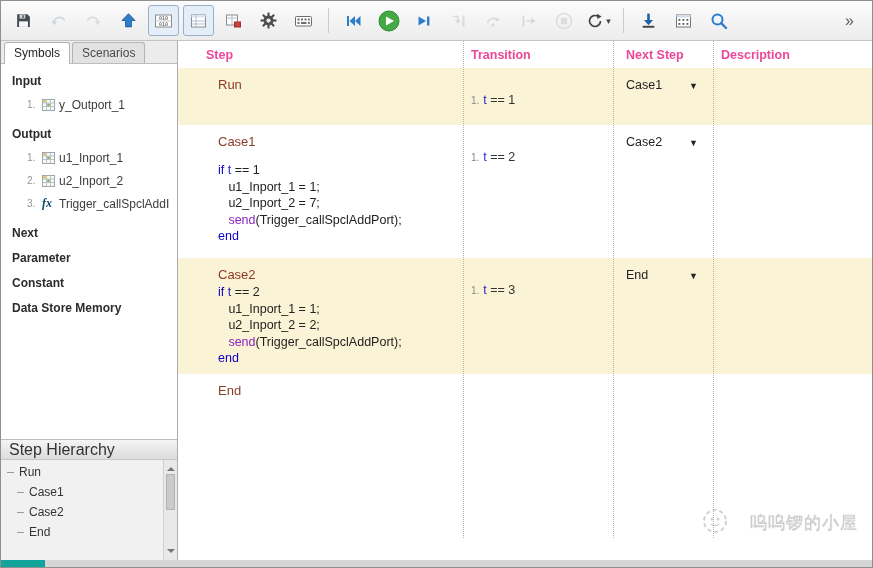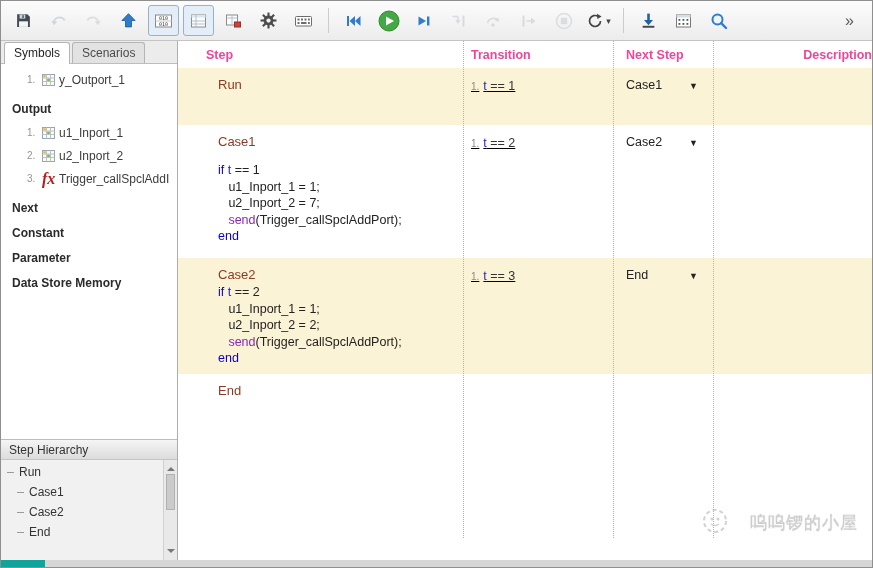--- a/index.html
+++ b/index.html
@@ -34,58 +34,58 @@
   .tab.active { background: #fff; color: #1f1f1f; position: relative; top: 1px; padding-bottom: 4px; }
 
   .symbols { flex: 1; overflow: hidden; padding: 4px 0 0 11px; }
   .section-h { font-size: 12px; font-weight: bold; color: #2b2b2b; margin: 11px 0 5px; }
   .section-h:first-child { margin-top: 6px; }
   .symbol-item { display: flex; align-items: center; height: 23px; padding-left: 15px;
                  font-size: 12px; color: #3c3c3c; cursor: pointer; }
   .symbol-num { color: #949494; font-size: 10px; width: 15px; flex: 0 0 15px; }
   .symbol-icon { width: 17px; flex: 0 0 17px; display: inline-flex; }
   .fx { font-style: italic; font-weight: bold; font-family: "Liberation Serif", serif;
-        font-size: 16px; color: #b91c1c; }
+        font-size: 12px; color: #0c4a6e; }
   .symbol-label { white-space: nowrap; overflow: hidden; }
 
   .hier-header { flex: 0 0 21px; background: linear-gradient(#f5f5f5, #dcdcdc);
                  border-top: 1px solid #bcbcbc; border-bottom: 1px solid #c6c6c6;
-                 font-size: 12px; color: #333; display: flex; align-items: center; padding-left: 8px; }
+                 font-size: 16px; color: #333; display: flex; align-items: center; padding-left: 8px; }
   .hier-wrap { flex: 0 0 100px; display: flex; background: #f1f1f1; min-height: 0; }
   .hier-list { flex: 1; padding: 2px 0 0 6px; overflow: hidden; }
   .hier-item { height: 20px; display: flex; align-items: center; font-size: 12px; color: #333; cursor: pointer; }
   .hier-item::before { content: ""; width: 7px; border-top: 1px solid #9a9a9a; margin-right: 5px; }
   .hier-item.lvl1 { margin-left: 10px; }
   .vscroll { flex: 0 0 14px; background: #e9e9e9; border-left: 1px solid #d0d0d0;
              display: flex; flex-direction: column; align-items: center; padding: 3px 0; }
   .arr { width: 0; height: 0; border: 4px solid transparent; cursor: pointer; }
   .arr.up { border-bottom-color: #787878; margin-bottom: 3px; }
   .arr.down { border-top-color: #787878; margin-top: auto; }
   .thumb { width: 9px; flex: 0 0 36px; background: #cbcbcb; border: 1px solid #b2b2b2; cursor: pointer; }
 
   
   .main { flex: 1; position: relative; background: #fff; display: flex; flex-direction: column; min-width: 0; }
   .thead { flex: 0 0 27px; display: grid; grid-template-columns: 285px 150px 100px 1fr;
            align-items: center; font-size: 12.5px; font-weight: bold; color: #ec4899; background: #fff; }
   .thead .h0 { padding-left: 28px; } .thead .h1 { padding-left: 8px; }
-  .thead .h2 { padding-left: 13px; } .thead .h3 { padding-left: 8px; text-align: right; }
+  .thead .h2 { padding-left: 13px; } .thead .h3 { padding-left: 8px; }
   .tbody { flex: 1; display: flex; flex-direction: column; min-height: 0; }
   .trow { display: grid; grid-template-columns: 285px 150px 100px 1fr; overflow: hidden; }
   .trow.shaded { background: var(--row-shade); }
   .r0 { flex: 0 0 57px; } .r1 { flex: 0 0 133px; } .r2 { flex: 0 0 116px; } .r3 { flex: 1; }
   .cell-step { padding: 8px 4px 0 40px; overflow: hidden; cursor: text; }
   .step-name { font-size: 13px; line-height: 18px; color: var(--step-name); }
   .code-line { font-size: 12.5px; line-height: 16.5px; white-space: pre; color: #222; }
   .code-line.blank { height: 11px; }
   .seg-plain { color: #222; }
   .seg-kw { color: var(--keyword); }
   .seg-comment { color: var(--comment); }
   .seg-fn { color: var(--function); }
   .seg-var { color: var(--transition-var); }
-  .cell-trans { padding: 10px 4px 0 8px; cursor: text; text-decoration: underline; }
+  .cell-trans { padding: 24px 4px 0 8px; cursor: text; }
   .trans-line { font-size: 12.5px; line-height: 17px; }
   .trans-num { font-size: 10px; color: #8a8a8a; margin-right: 4px; }
   .trans-var { color: var(--transition-var); }
   .trans-expr { color: #333; }
   .cell-next { padding: 10px 15px 0 13px; display: flex; align-items: flex-start;
                justify-content: space-between; font-size: 12.5px; color: #222; cursor: pointer; }
   .caret-down { font-size: 9px; color: #222; line-height: 16px; }
   .cell-desc { padding: 10px 6px 0 8px; font-size: 12.5px; color: #333; cursor: text; }
   .colsep { position: absolute; top: 0; bottom: 22px; width: 0; border-left: 1px dotted #b3b3b3; pointer-events: none; }
 
@@ -322,20 +322,21 @@
     </div>
 
   <div class="content">
 
     <div class="sidebar">
       <div class="tabs">
           <div class="tab active">Symbols</div>
           <div class="tab">Scenarios</div>
         </div>
       <div class="symbols">
+          <div class="section-h">Input</div>
           <div class="symbol-item">
             <span class="symbol-num">1.</span>
             <span class="symbol-icon">
               <svg width="13" height="12" viewBox="0 0 13 12">
                 <rect x="0.5" y="0.5" width="12" height="11" fill="#fbfbf2" stroke="#98a5b4"></rect>
                 <line x1="0.5" y1="4" x2="12.5" y2="4" stroke="#b9c2cc"></line>
                 <line x1="0.5" y1="7.5" x2="12.5" y2="7.5" stroke="#b9c2cc"></line>
                 <line x1="4.5" y1="0.5" x2="4.5" y2="11.5" stroke="#b9c2cc"></line>
                 <line x1="8.5" y1="0.5" x2="8.5" y2="11.5" stroke="#b9c2cc"></line>
                 <rect x="1.2" y="1.2" width="2.6" height="2.2" fill="#e8b64c"></rect>
@@ -376,22 +377,22 @@
             <span class="symbol-label">u2_Inport_2</span>
           </div>
           <div class="symbol-item">
             <span class="symbol-num">3.</span>
             <span class="symbol-icon">
               <span class="fx">fx</span>
             </span>
             <span class="symbol-label">Trigger_callSpclAddI</span>
           </div>
           <div class="section-h">Next</div>
+          <div class="section-h">Parameter</div>
           <div class="section-h">Constant</div>
-          <div class="section-h">Parameter</div>
           <div class="section-h">Data Store Memory</div>
         </div>
       <div class="hier-header">
         <span>Step Hierarchy</span>
       </div>
       <div class="hier-wrap">
         <div class="hier-list">
             <div class="hier-item lvl0">
               <span>Run</span>
             </div>

